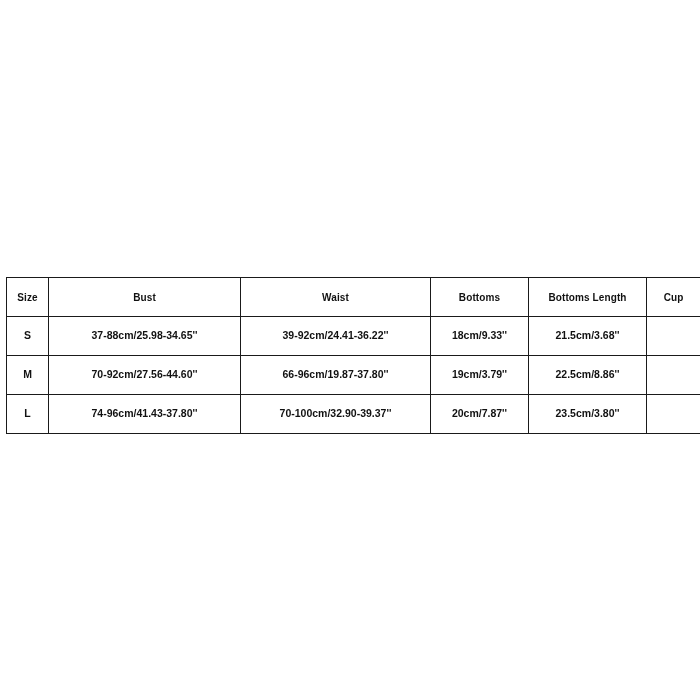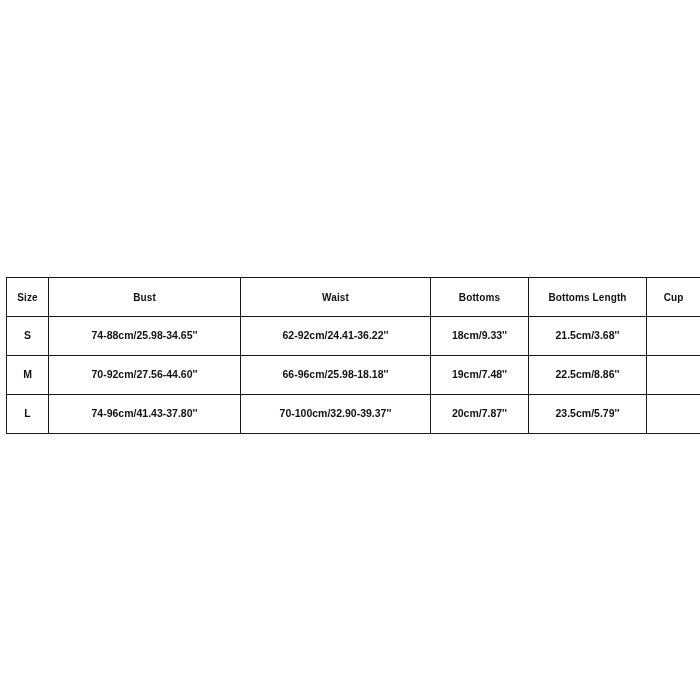--- a/index.html
+++ b/index.html
@@ -69,38 +69,38 @@
           <th class="col-bust">Bust</th>
           <th class="col-waist">Waist</th>
           <th class="col-length">Bottoms</th>
           <th class="col-bottom">Bottoms Length</th>
           <th class="col-cup">Cup</th>
         </tr>
       </thead>
       <tbody>
         <tr>
           <td class="col-size">S</td>
-          <td class="col-bust">74-88cm/25.98-34.65''</td>
-          <td class="col-waist">62-92cm/24.41-36.22''</td>
+          <td class="col-bust">37-88cm/25.98-34.65''</td>
+          <td class="col-waist">39-92cm/24.41-36.22''</td>
           <td class="col-length">18cm/9.33''</td>
           <td class="col-bottom">21.5cm/3.68''</td>
           <td class="col-cup cell-empty"></td>
         </tr>
         <tr>
           <td class="col-size">M</td>
           <td class="col-bust">70-92cm/27.56-44.60''</td>
-          <td class="col-waist">66-96cm/25.98-18.18''</td>
-          <td class="col-length">19cm/7.48''</td>
+          <td class="col-waist">66-96cm/19.87-37.80''</td>
+          <td class="col-length">19cm/3.79''</td>
           <td class="col-bottom">22.5cm/8.86''</td>
           <td class="col-cup cell-empty"></td>
         </tr>
         <tr>
           <td class="col-size">L</td>
           <td class="col-bust">74-96cm/41.43-37.80''</td>
           <td class="col-waist">70-100cm/32.90-39.37''</td>
           <td class="col-length">20cm/7.87''</td>
-          <td class="col-bottom">23.5cm/5.79''</td>
+          <td class="col-bottom">23.5cm/3.80''</td>
           <td class="col-cup cell-empty"></td>
         </tr>
       </tbody>
     </table>
   </div>
 </div>
 
 </body></html>

